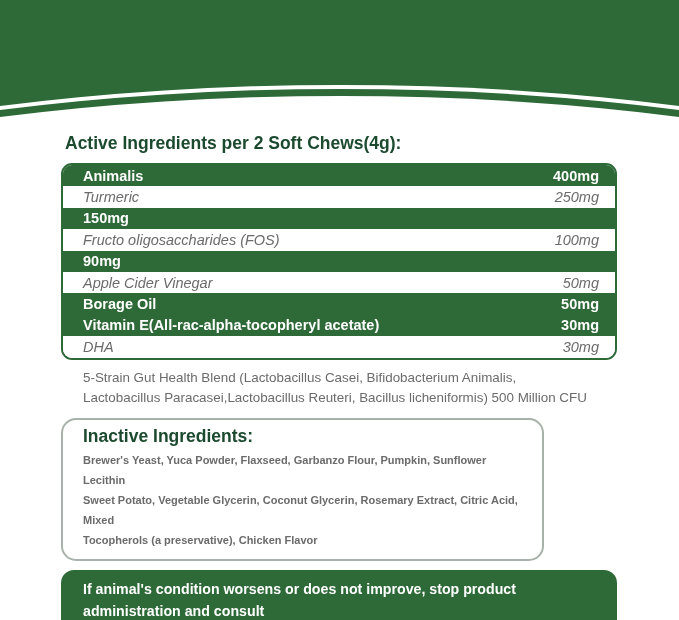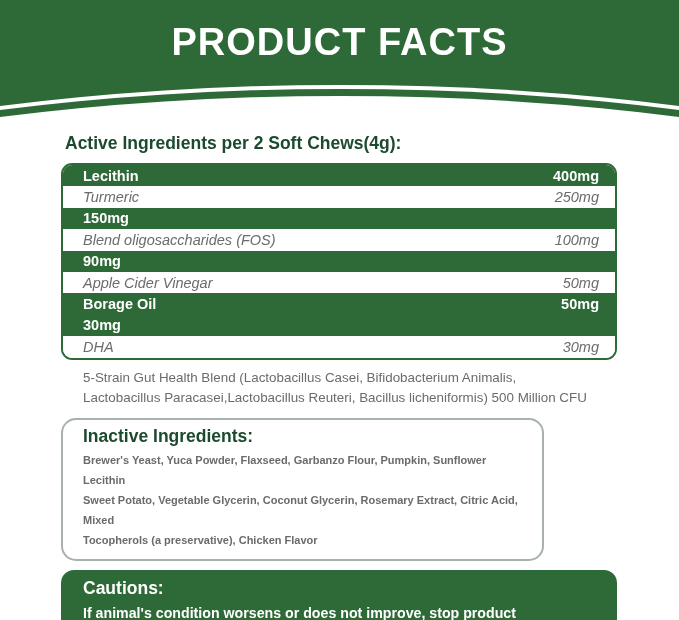--- a/index.html
+++ b/index.html
@@ -133,77 +133,76 @@
     line-height: 22px;
     white-space: pre-line;
   }
 </style>
 </head>
 <body>
 
 <div>
 
   <header class="banner">
-    <h1>PRODUCT FACTS</h1>
     <div class="arc arc-line"></div>
     <div class="arc arc-mid"></div>
     <div class="arc arc-main"></div>
   </header>
 
   <main>
 
     <h2 class="active-heading">Active Ingredients per 2 Soft Chews(4g):</h2>
 
     <div class="ingredient-table">
         <div class="row row-green">
-          <span class="row-name">Lecithin</span>
+          <span class="row-name">Animalis</span>
           <span class="row-amount">400mg</span>
         </div>
         <div class="row row-white">
           <span class="row-name">Turmeric</span>
           <span class="row-amount">250mg</span>
         </div>
         <div class="row row-green">
           <span class="row-amount">150mg</span>
         </div>
         <div class="row row-white">
-          <span class="row-name">Blend oligosaccharides (FOS)</span>
+          <span class="row-name">Fructo oligosaccharides (FOS)</span>
           <span class="row-amount">100mg</span>
         </div>
         <div class="row row-green">
           <span class="row-amount">90mg</span>
         </div>
         <div class="row row-white">
           <span class="row-name">Apple Cider Vinegar</span>
           <span class="row-amount">50mg</span>
         </div>
         <div class="row row-green">
           <span class="row-name">Borage Oil</span>
           <span class="row-amount">50mg</span>
         </div>
         <div class="row row-green">
+          <span class="row-name">Vitamin E(All-rac-alpha-tocopheryl acetate)</span>
           <span class="row-amount">30mg</span>
         </div>
         <div class="row row-white">
           <span class="row-name">DHA</span>
           <span class="row-amount">30mg</span>
         </div>
       </div>
 
     <p class="blend-note">5-Strain Gut Health Blend (Lactobacillus Casei, Bifidobacterium Animalis,
 Lactobacillus Paracasei,Lactobacillus Reuteri, Bacillus licheniformis)  500 Million CFU</p>
 
     <section class="inactive-box">
       <h3>Inactive Ingredients:</h3>
       <p>Brewer's Yeast,  Yuca Powder,  Flaxseed,  Garbanzo Flour,  Pumpkin,  Sunflower Lecithin
 Sweet Potato,  Vegetable Glycerin,  Coconut Glycerin,  Rosemary Extract,  Citric Acid,  Mixed
 Tocopherols (a preservative),  Chicken Flavor</p>
     </section>
 
     <section class="cautions-box">
-      <h3>Cautions:</h3>
       <p>If animal's condition worsens or does not improve, stop product administration and consult
 your veterinarian. Safe use in pregnant animals or animals intended for breeding has not be-
 en proven.</p>
     </section>
 
   </main>
 </div>
 
 </body></html>

